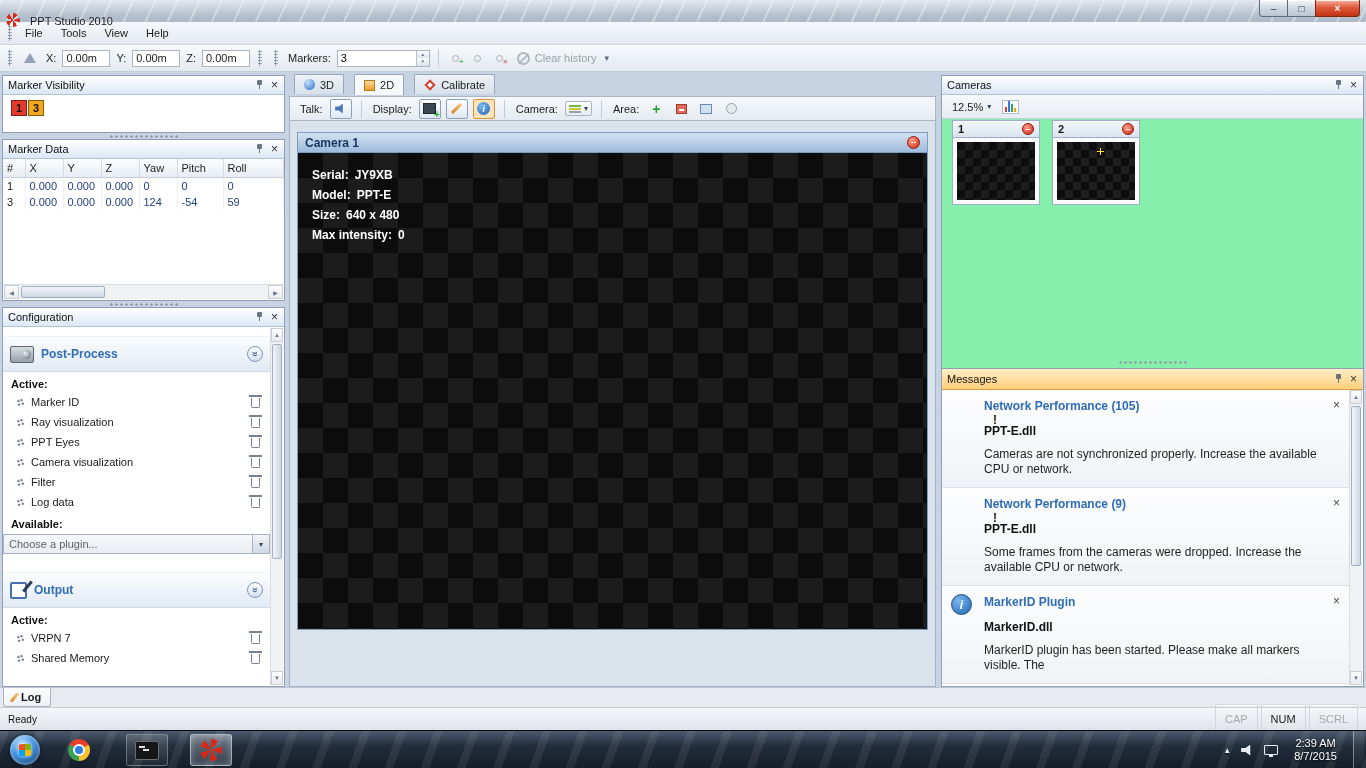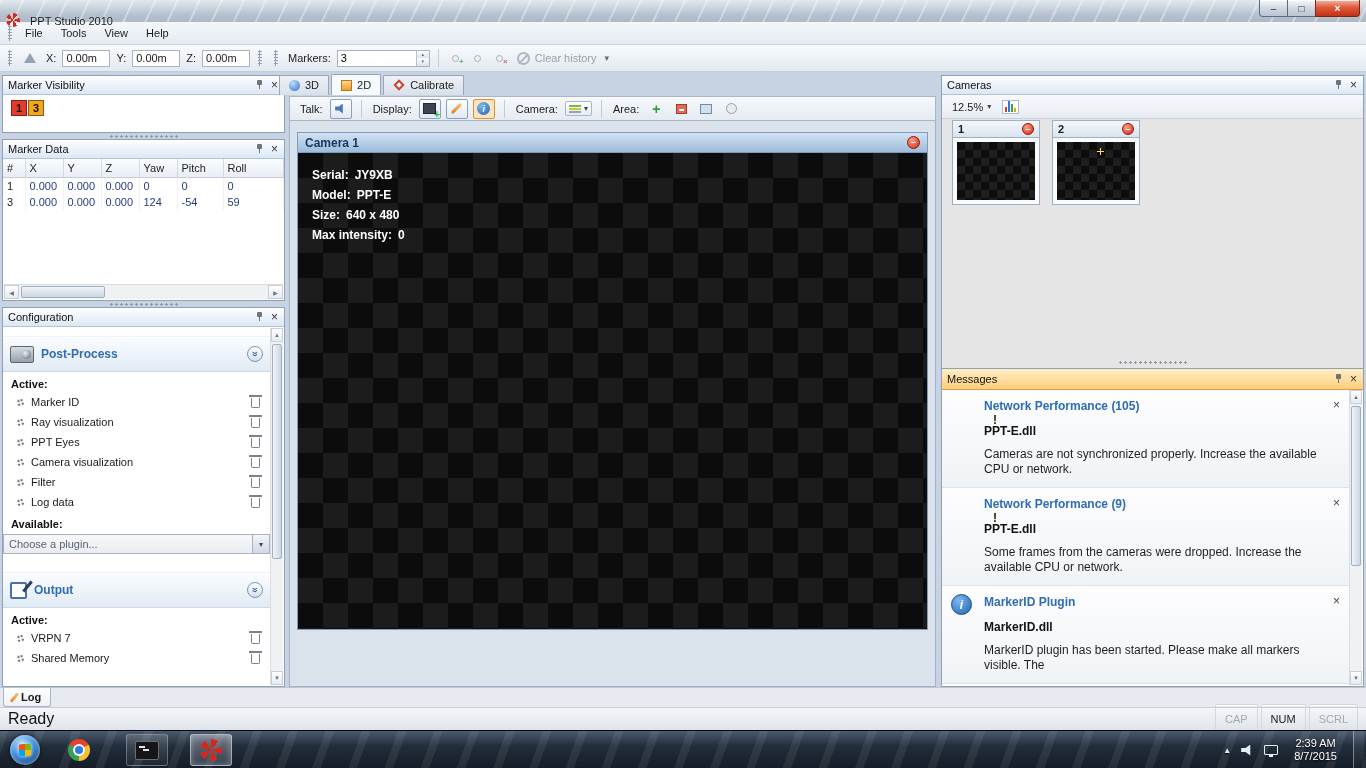--- a/index.html
+++ b/index.html
@@ -87,21 +87,21 @@
 .combo-text{flex:1;color:#5d636b;padding:0 5px}
 .combo-btn{width:17px;height:100%;border-left:1px solid #a8b2c0;background:linear-gradient(#f2f5f9,#cfd8e4);display:flex;align-items:center;justify-content:center;color:#34495e;font-size:8px}
 .gap18{height:18px}
 .vscroll{position:absolute;top:20px;right:1px;bottom:1px;width:13px;background:#f0f1f3;border-left:1px solid #dadde2}
 .vscroll .sb-btn{width:12px;height:14px}
 .v-track{position:absolute;top:14px;bottom:14px;left:0;right:0}
 .v-thumb{position:absolute;left:1px;right:1px;background:linear-gradient(90deg,#f2f5f9,#ccd6e2);border:1px solid #9fb0c2;border-radius:2px}
 .sb-bottom{position:absolute;bottom:0;left:0}
 
 
-.center-tabs{position:absolute;left:273px;top:74px;width:647px;height:21px;display:flex;align-items:center;padding-left:6px;gap:2px}
+.center-tabs{position:absolute;left:288px;top:74px;width:647px;height:21px;display:flex;align-items:flex-start;padding-left:6px;gap:10px}
 .tab{display:inline-flex;align-items:center;gap:5px;height:20px;padding:0 9px;border:1px solid #98a6b8;border-bottom:none;border-radius:2px 2px 0 0;background:linear-gradient(#eef2f7,#d8e0ea);color:#222}
 .tab.active{background:#f7fafc;height:21px}
 .icon-3d{width:11px;height:11px;border-radius:50%;background:radial-gradient(circle at 35% 30%,#bfe0ff,#2d6fc2)}
 .icon-2d{width:11px;height:11px;background:linear-gradient(#ffd79a,#ef9f2e);border:1px solid #b37a1a}
 .icon-cal{width:8px;height:8px;border:2px solid #d04030;transform:rotate(45deg);background:#fff;margin:0 2px}
 .center-toolbar{position:absolute;left:289px;top:96px;width:647px;height:25px;background:linear-gradient(#f6f8fb,#e5ebf2);border:1px solid #aab6c6;display:flex;align-items:center;padding:0 8px;gap:5px}
 .ct-btn{width:22px;height:20px;border:1px solid #8aa0bc;background:linear-gradient(#ffffff,#dfe8f2);border-radius:2px;display:flex;align-items:center;justify-content:center;position:relative}
 .ct-btn.toggled{border-color:#dd9430;background:#fbe4bd}
 .spk-icon{width:11px;height:10px;background:#4a7ab5;clip-path:polygon(0 30%,35% 30%,70% 0,70% 100%,35% 70%,0 70%)}
 .disp-add{width:13px;height:11px;background:#3a4654;border:1px solid #20272f;position:relative}
@@ -121,21 +121,21 @@
 .cam-group{position:absolute;left:7px;top:11px;right:7px}
 .cam-head{height:21px;background:linear-gradient(#d3e2f2,#9dbbdb);border:1px solid #7d9cc0;display:flex;align-items:center;padding:0 7px;color:#16365f;font-weight:bold;font-size:12px}
 .minus-circle{margin-left:auto;width:13px;height:13px;border-radius:50%;background:radial-gradient(circle at 35% 30%,#ff9d8a,#d22810);border:1px solid #8d1606;color:#fff;display:flex;align-items:center;justify-content:center;font-weight:bold;font-size:9px;line-height:1}
 .checker{background-color:#0c0c0c;background-image:conic-gradient(#1c1c1c 0 25%,#0c0c0c 0 50%,#1c1c1c 0 75%,#0c0c0c 0);background-size:50px 50px}
 .checker-sm{background-color:#0d0d0d;background-image:conic-gradient(#1e1e1e 0 25%,#0d0d0d 0 50%,#1e1e1e 0 75%,#0d0d0d 0);background-size:16px 16px}
 .cam-view{height:477px;border:1px solid #7d9cc0;border-top:none;position:relative}
 .cam-overlay{position:absolute;left:14px;top:12px;color:#fff;font-weight:bold;font-size:12px}
 .ol{height:20px;display:flex;gap:6px;align-items:center}
 
 
-.p-cameras{left:941px;top:75px;width:423px;height:357px;background:#e5e5e5}
+.p-cameras{left:941px;top:75px;width:423px;height:357px;background:#86efac}
 .cam-tb{height:24px;display:flex;align-items:center;gap:6px;padding:0 5px;background:linear-gradient(#f7f9fb,#e7ecf2);border-bottom:1px solid #c6d0dc}
 .zoom-btn{display:flex;align-items:center;gap:4px;padding:2px 5px;color:#1c1c1c}
 .hist-icon{display:inline-flex;align-items:flex-end;gap:1px;height:14px;padding:1px 2px;border:1px solid #b0bbc8;background:#fff}
 .hist-icon i{display:block;width:2px}
 .thumb{position:absolute;width:88px}
 .t1{left:10px;top:44px}.t2{left:110px;top:44px}
 .thumb-head{height:17px;background:linear-gradient(#f4f7fa,#d9e4f0);border:1px solid #9fb0c4;border-bottom:none;display:flex;align-items:center;padding:0 5px;font-weight:bold}
 .thumb-head .minus-circle{width:12px;height:12px}
 .thumb-img{height:68px;border:1px solid #9fb0c4;background:#fafbfc;padding:4px;position:relative}
 .thumb-img .inner{width:100%;height:100%}
@@ -161,21 +161,21 @@
 .warn-tri{position:absolute;inset:0;background:linear-gradient(#ffe06a,#f2a400);clip-path:polygon(50% 0,100% 100%,0 100%)}
 .warn-bang{position:absolute;left:0;right:0;top:6px;text-align:center;font-weight:bold;font-size:12px;color:#201a00}
 .info-icon{width:21px;height:21px;border-radius:50%;background:radial-gradient(circle at 35% 30%,#7db8ef,#1e62b0);border:1px solid #174b86;color:#fff;font-weight:bold;font-style:italic;display:flex;align-items:center;justify-content:center;font-size:12px}
 .msg-scroll{position:absolute;top:21px;right:1px;bottom:1px}
 
 
 .logrow{position:absolute;left:0;top:687px;width:1366px;height:20px;background:#e7ebf1;border-top:1px solid #bcc5d1;display:flex;align-items:flex-start;padding-left:3px}
 .log-tab{display:flex;align-items:center;gap:5px;height:19px;padding:0 9px;background:linear-gradient(#fdfdfe,#eef1f5);border:1px solid #a8b4c4;border-top:none;border-radius:0 0 3px 3px;font-weight:bold}
 .pencil-sm{width:3px;height:11px;background:linear-gradient(#f7c57d,#e08c28);transform:rotate(40deg);border-radius:1px}
 .statusbar{position:absolute;left:0;top:707px;width:1366px;height:23px;background:linear-gradient(#f4f6f8,#e0e4ea);border-top:1px solid #c9ced6;display:flex;align-items:center;padding:0 8px}
-.status-text{flex:1;font-size:16px;color:#111}
+.status-text{flex:1;font-size:10px;color:#111}
 .stat-cell{padding:8px 9px;margin-left:3px;border:1px solid #d3d7dd;border-radius:2px;box-shadow:inset 0 1px 0 #fff;color:#1a1a1a}
 .stat-cell.dim{color:#a4a9b1}
 
 
 .taskbar{position:absolute;left:0;top:730px;width:1366px;height:38px;background:linear-gradient(180deg,#4b5a6d,#232e3c 40%,#141d28);border-top:1px solid #060a10}
 .taskbar::before{content:"";position:absolute;inset:0;background:repeating-linear-gradient(110deg,rgba(255,255,255,.07) 0 8px,transparent 8px 34px);pointer-events:none}
 .orb{position:absolute;left:10px;top:4px;width:30px;height:30px;border-radius:50%;background:radial-gradient(circle at 40% 30%,#bfe3ff,#3e8ede 45%,#16477e 80%,#0a2a52);box-shadow:inset 0 0 4px rgba(255,255,255,.7),0 0 4px rgba(0,0,0,.7)}
 .orb-flag{position:absolute;left:9px;top:9px;width:12px;height:12px;border-radius:2px;transform:rotate(-3deg);background:conic-gradient(#7eb903 0 25%,#ffb902 0 50%,#01a6f0 0 75%,#f3511c 0);box-shadow:0 0 3px rgba(255,255,255,.8)}
 .tb-app{position:absolute;top:3px;width:42px;height:32px;border-radius:3px;display:flex;align-items:center;justify-content:center}
 .tb-app.running{background:linear-gradient(rgba(255,255,255,.16),rgba(255,255,255,.04));border:1px solid rgba(255,255,255,.28)}

